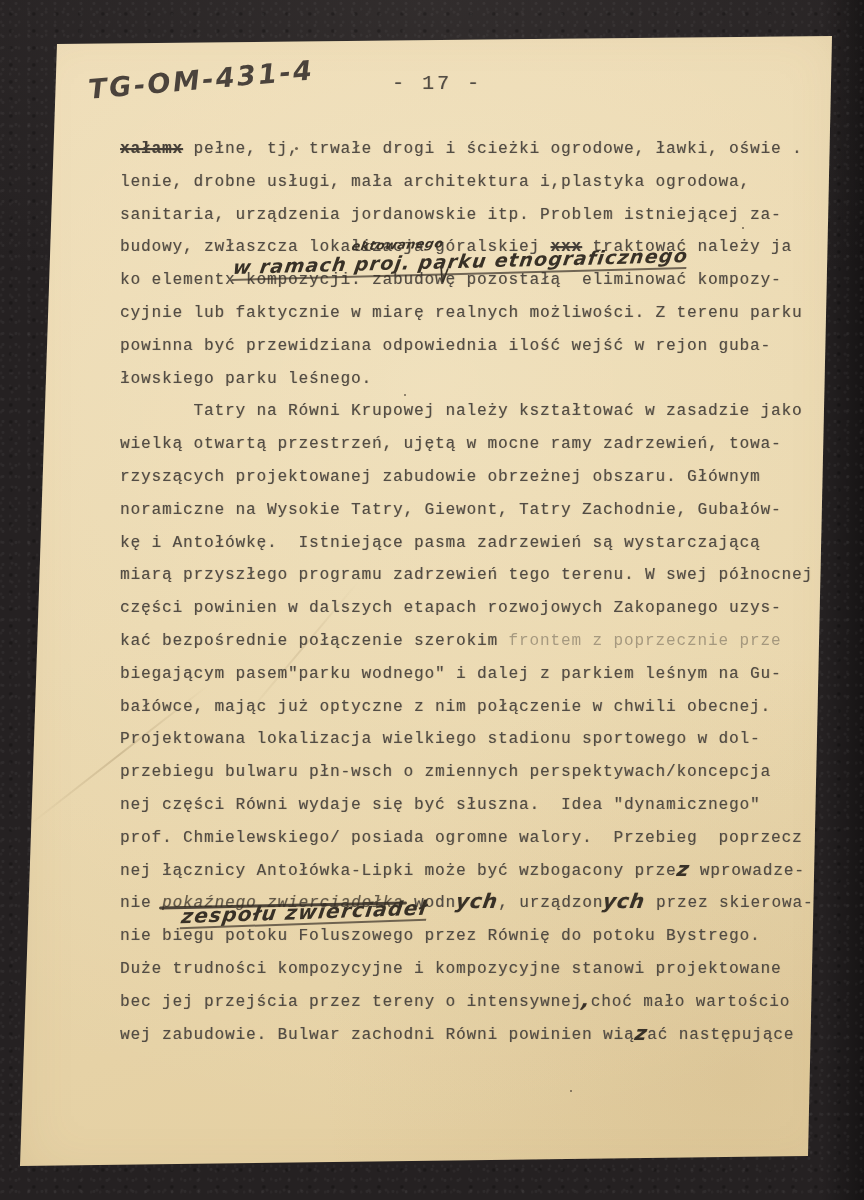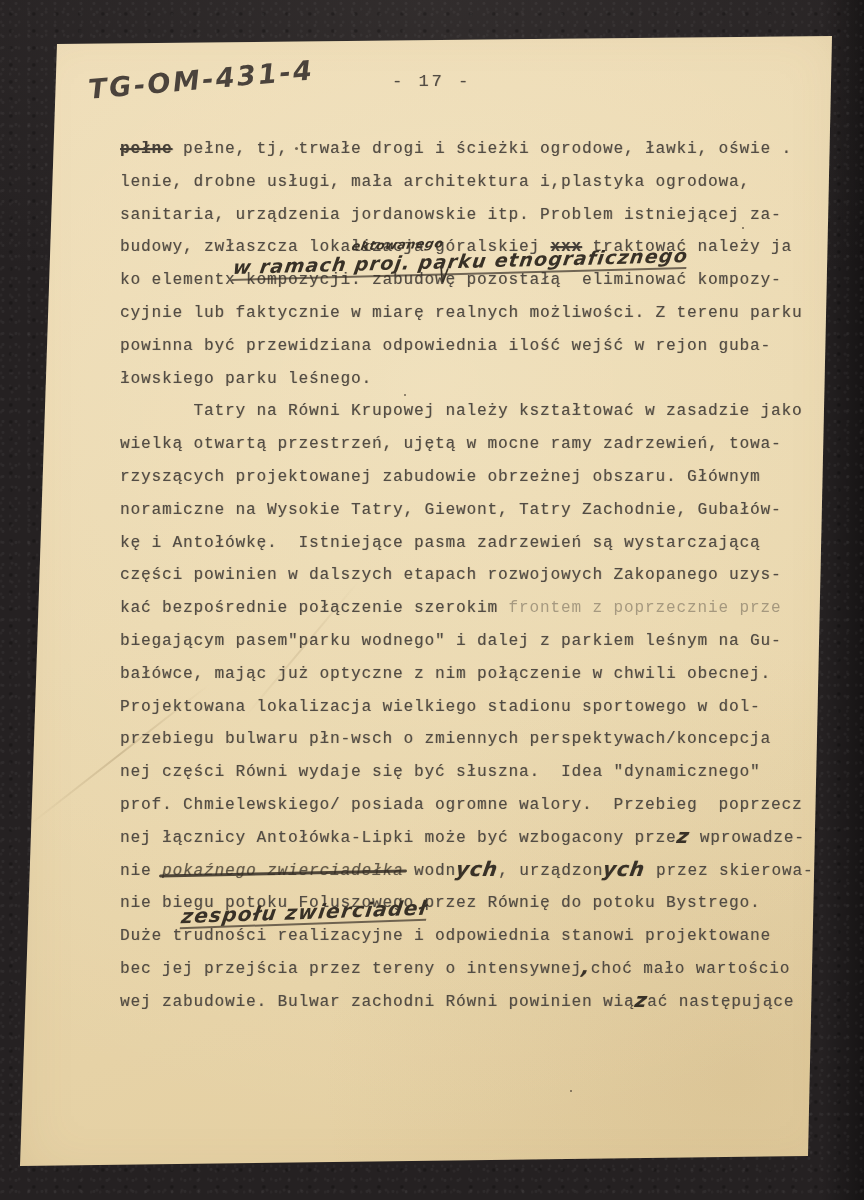--- a/index.html
+++ b/index.html
@@ -55,21 +55,21 @@
     color:#383127;letter-spacing:1px;
   }
   .seg.hw{display:inline-block;transform:skewX(-9deg);font-size:20px;position:relative;top:1px;line-height:1;}
   
   .archive-code{
     position:absolute;left:88px;top:64px;font-size:27px;letter-spacing:2.5px;
     transform:rotate(-5deg);color:#4b433c;font-weight:600;
     font-family:"DejaVu Sans",sans-serif;font-style:italic;
   }
   .page-number{
-    position:absolute;left:392px;top:72px;font-size:17px;letter-spacing:3px;
+    position:absolute;left:392px;top:72px;font-size:20px;letter-spacing:3px;
     color:#524c44;text-shadow:0.4px 0.4px 0.7px rgba(75,65,52,0.45);
   }
   
   .hw-overlay{position:absolute;transform:skewX(-10deg) rotate(-1.5deg);line-height:1.1;}
   .hw-insert-top{
     left:234px;top:251px;font-size:19px;
     border-bottom:2px solid rgba(58,50,42,0.7);padding-bottom:1px;letter-spacing:1.2px;
   }
   .hw-insert-top-sup{left:352px;top:238px;font-size:12.5px;letter-spacing:0.5px;transform:skewX(-12deg) rotate(-2deg);}
   .hw-caret{
@@ -92,45 +92,46 @@
   <div class="speck" style="left:295px;top:147px;width:3px;height:3px;"></div>
   <div class="speck" style="left:742px;top:227px;width:2px;height:2px;"></div>
   <div class="speck" style="left:404px;top:394px;width:2px;height:2px;"></div>
   <div class="speck" style="left:570px;top:1090px;width:2px;height:2px;"></div>
 
   <div class="archive-code">TG-OM-431-4</div>
 
   <div class="page-number">- 17 -</div>
 
   <div class="typed-block">
-      <div class="line"><span class="seg strike">pełne</span><span class="seg plain"> pełne, tj, trwałe drogi i ścieżki ogrodowe, ławki, oświe .</span></div>
+      <div class="line"><span class="seg strike">xałamx</span><span class="seg plain"> pełne, tj, trwałe drogi i ścieżki ogrodowe, ławki, oświe .</span></div>
       <div class="line"><span class="seg plain">lenie, drobne usługi, mała architektura i,plastyka ogrodowa,</span></div>
       <div class="line"><span class="seg plain">sanitaria, urządzenia jordanowskie itp. Problem istniejącej za-</span></div>
       <div class="line"><span class="seg plain">budowy, zwłaszcza lokalizacja góralskiej </span><span class="seg strike">xxx</span><span class="seg plain"> traktować należy ja</span></div>
       <div class="line"><span class="seg plain">ko elementx kompozycji. zabudowę pozostałą  eliminować kompozy-</span></div>
       <div class="line"><span class="seg plain">cyjnie lub faktycznie w miarę realnych możliwości. Z terenu parku</span></div>
       <div class="line"><span class="seg plain">powinna być przewidziana odpowiednia ilość wejść w rejon guba-</span></div>
       <div class="line"><span class="seg plain">łowskiego parku leśnego.</span></div>
       <div class="line"><span class="seg plain">       Tatry na Równi Krupowej należy kształtować w zasadzie jako</span></div>
       <div class="line"><span class="seg plain">wielką otwartą przestrzeń, ujętą w mocne ramy zadrzewień, towa-</span></div>
       <div class="line"><span class="seg plain">rzyszących projektowanej zabudowie obrzeżnej obszaru. Głównym</span></div>
       <div class="line"><span class="seg plain">noramiczne na Wysokie Tatry, Giewont, Tatry Zachodnie, Gubałów-</span></div>
       <div class="line"><span class="seg plain">kę i Antołówkę.  Istniejące pasma zadrzewień są wystarczającą</span></div>
+      <div class="line"><span class="seg plain">miarą przyszłego programu zadrzewień tego terenu. W swej północnej</span></div>
       <div class="line"><span class="seg plain">części powinien w dalszych etapach rozwojowych Zakopanego uzys-</span></div>
       <div class="line"><span class="seg plain">kać bezpośrednie połączenie szerokim </span><span class="seg fade">frontem z poprzecznie prze</span></div>
       <div class="line"><span class="seg plain">biegającym pasem"parku wodnego" i dalej z parkiem leśnym na Gu-</span></div>
       <div class="line"><span class="seg plain">bałówce, mając już optyczne z nim połączenie w chwili obecnej.</span></div>
       <div class="line"><span class="seg plain">Projektowana lokalizacja wielkiego stadionu sportowego w dol-</span></div>
       <div class="line"><span class="seg plain">przebiegu bulwaru płn-wsch o zmiennych perspektywach/koncepcja</span></div>
       <div class="line"><span class="seg plain">nej części Równi wydaje się być słuszna.  Idea "dynamicznego"</span></div>
       <div class="line"><span class="seg plain">prof. Chmielewskiego/ posiada ogromne walory.  Przebieg  poprzecz</span></div>
       <div class="line"><span class="seg plain">nej łącznicy Antołówka-Lipki może być wzbogacony prze</span><span class="seg hw">z</span><span class="seg plain"> wprowadze-</span></div>
       <div class="line"><span class="seg plain">nie </span><span class="seg hw-strike">pokaźnego zwierciadełka</span><span class="seg plain"> wodn</span><span class="seg hw">ych</span><span class="seg plain">, urządzon</span><span class="seg hw">ych</span><span class="seg plain"> przez skierowa-</span></div>
       <div class="line"><span class="seg plain">nie biegu potoku Foluszowego przez Równię do potoku Bystrego.</span></div>
-      <div class="line"><span class="seg plain">Duże trudności realizacyjne i odpowiednia stanowi projektowane</span></div>
+      <div class="line"><span class="seg plain">Duże trudności kompozycyjne i kompozycyjne stanowi projektowane</span></div>
       <div class="line"><span class="seg plain">bec jej przejścia przez tereny o intensywnej</span><span class="seg hw">,</span><span class="seg plain">choć mało wartościo</span></div>
       <div class="line"><span class="seg plain">wej zabudowie. Bulwar zachodni Równi powinien wią</span><span class="seg hw">z</span><span class="seg plain">ać następujące</span></div>
     </div>
 
   <div class="hw-overlay hw-insert-top hw">w ramach proj. parku etnograficznego</div>
   <div class="hw-overlay hw-insert-top-sup hw">ektowanego</div>
   <div class="hw-overlay hw-caret">∨</div>
   <div class="hw-overlay hw-insert-mirror hw">zespołu zwierciadeł</div>
 
 </div>

